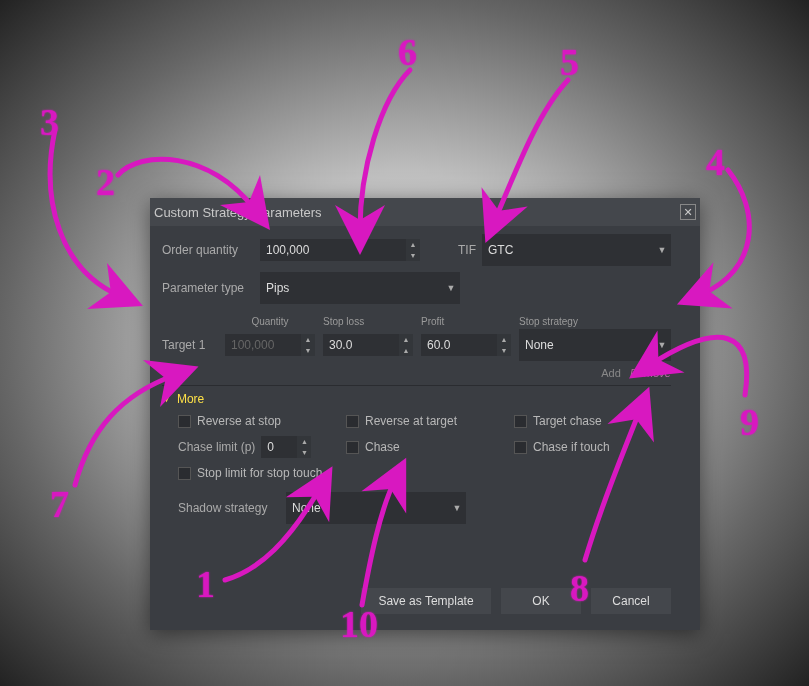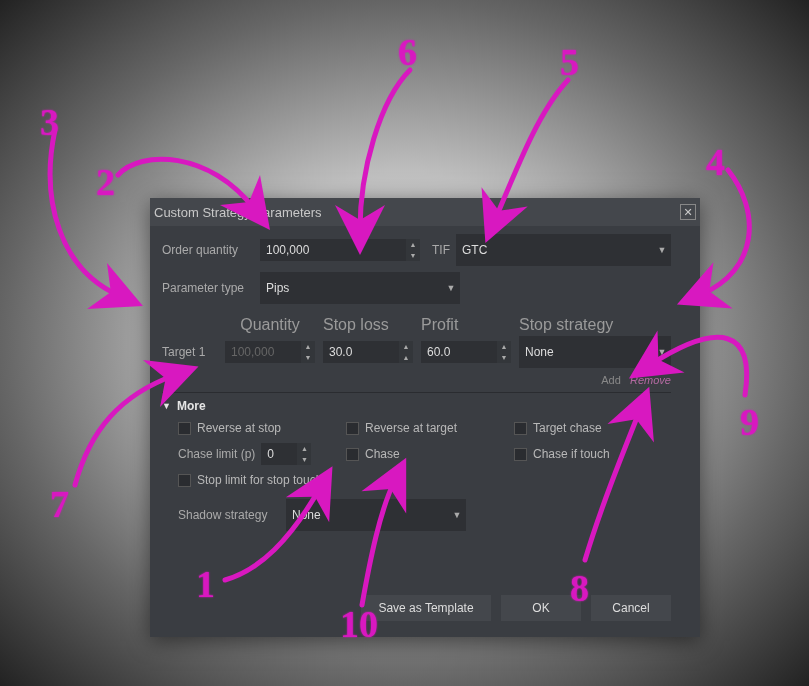--- a/index.html
+++ b/index.html
@@ -67,30 +67,30 @@
   .select-wrap {
     display: flex; align-items: stretch;
     background: #2e3034;
     height: 32px;
   }
   .select-wrap .val { flex:1; padding:0 6px; display:flex; align-items:center; color:#ddd; }
   .select-wrap .chev {
     width: 18px; display:flex; align-items:center; justify-content:center;
     font-size: 9px; color:#aaa; cursor:pointer;
   }
-  .headers { display:flex; gap:8px; padding: 6px 0 2px 0; font-size:16px; color:#9a9a9a; }
+  .headers { display:flex; gap:8px; padding: 6px 0 2px 0; font-size:10px; color:#9a9a9a; }
   .headers div { text-align:left; }
   .target-row { display:flex; gap:8px; align-items:center; margin-bottom:4px; }
   .addremove { text-align:right; font-size:11px; color:#666; padding: 2px 0 6px 0;}
   .addremove span { color:#888; cursor:pointer; }
   .addremove .rem { color:#b36aa1; font-style:italic; }
   .more-head {
     display:flex; align-items:center; gap:6px;
     padding: 6px 0 8px 0;
-    color:#e5e5e5; font-weight:bold; font-size:12px;
+    color:#fde047; font-weight:normal; font-size:12px;
     cursor:pointer;
     border-top: 1px solid #2a2c30;
   }
   .more-head .tri { font-size:9px; }
   .more-grid {
     display:grid;
     grid-template-columns: 160px 160px auto;
     row-gap: 8px;
     column-gap: 8px;
     padding-left: 16px;
@@ -151,21 +151,21 @@
 
     <div class="row">
       <span class="lbl" style="width:92px">Order quantity</span>
       <div class="spinner" style="width:160px">
         <div class="val">100,000</div>
         <div class="arrows">
           <div>▲</div>
           <div>▼</div>
         </div>
       </div>
-      <span class="lbl" style="margin-left:6px">TIF</span>
+      <span class="lbl" style="margin-left:32px">TIF</span>
       <div class="select-wrap" style="flex:1">
         <div class="val">GTC</div>
         <div class="chev">▼</div>
       </div>
     </div>
 
     <div class="row">
       <span class="lbl" style="width:92px">Parameter type</span>
       <div class="select-wrap" style="width:200px">
         <div class="val">Pips</div>

